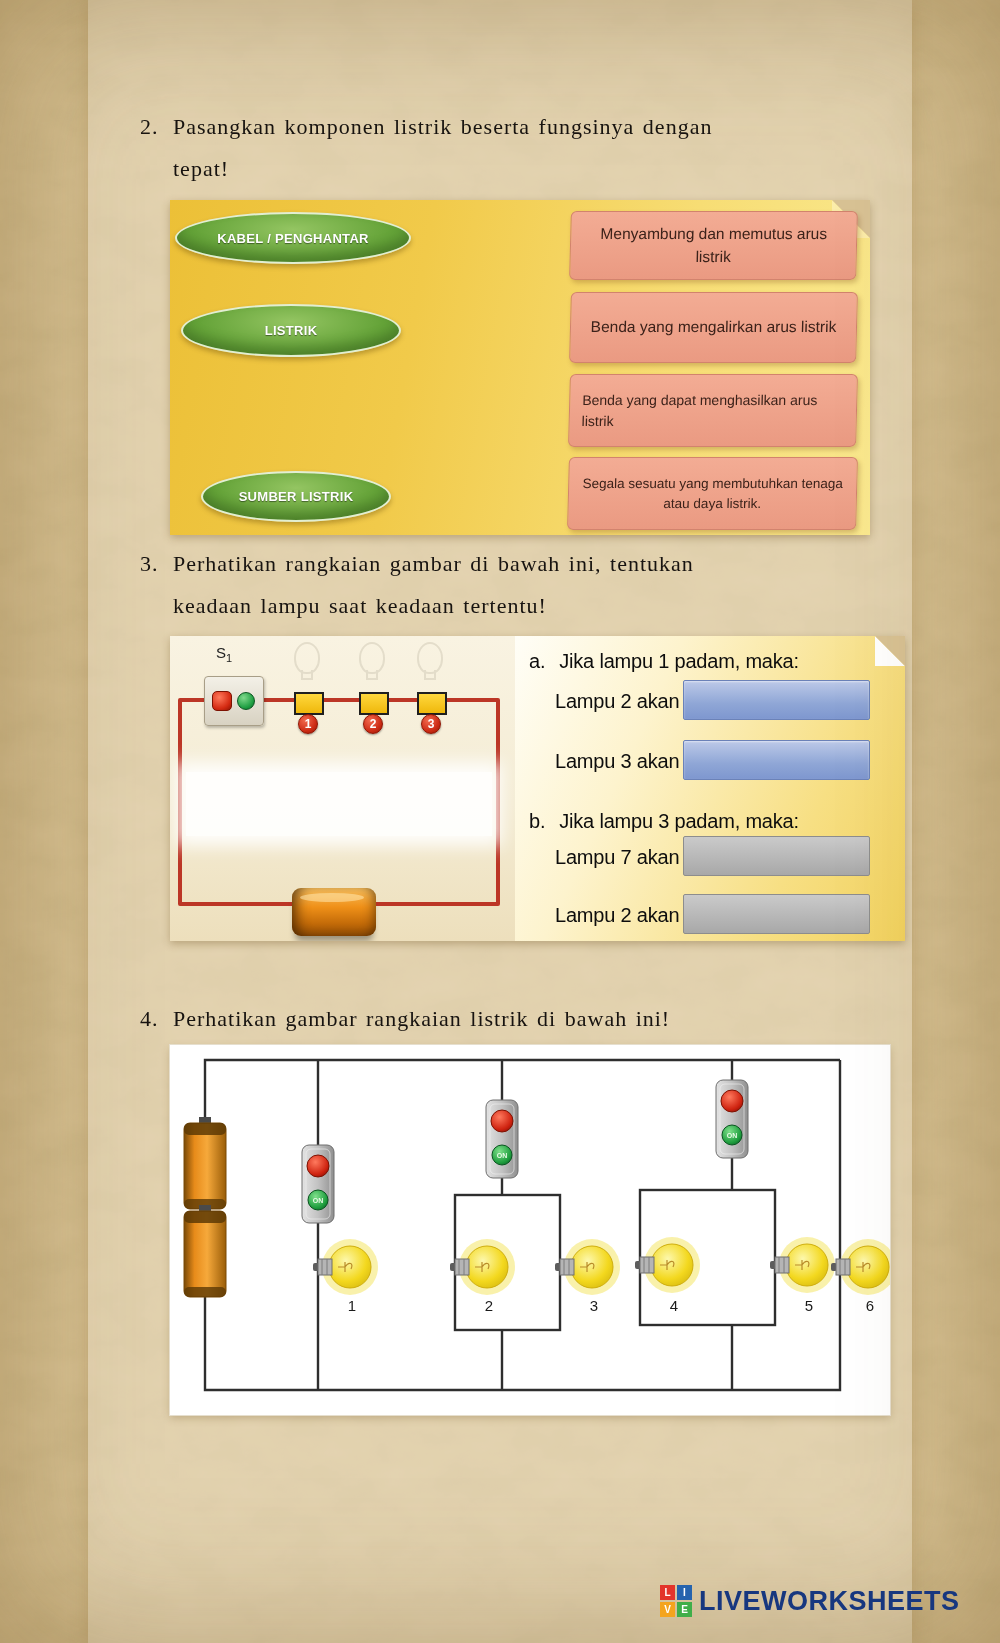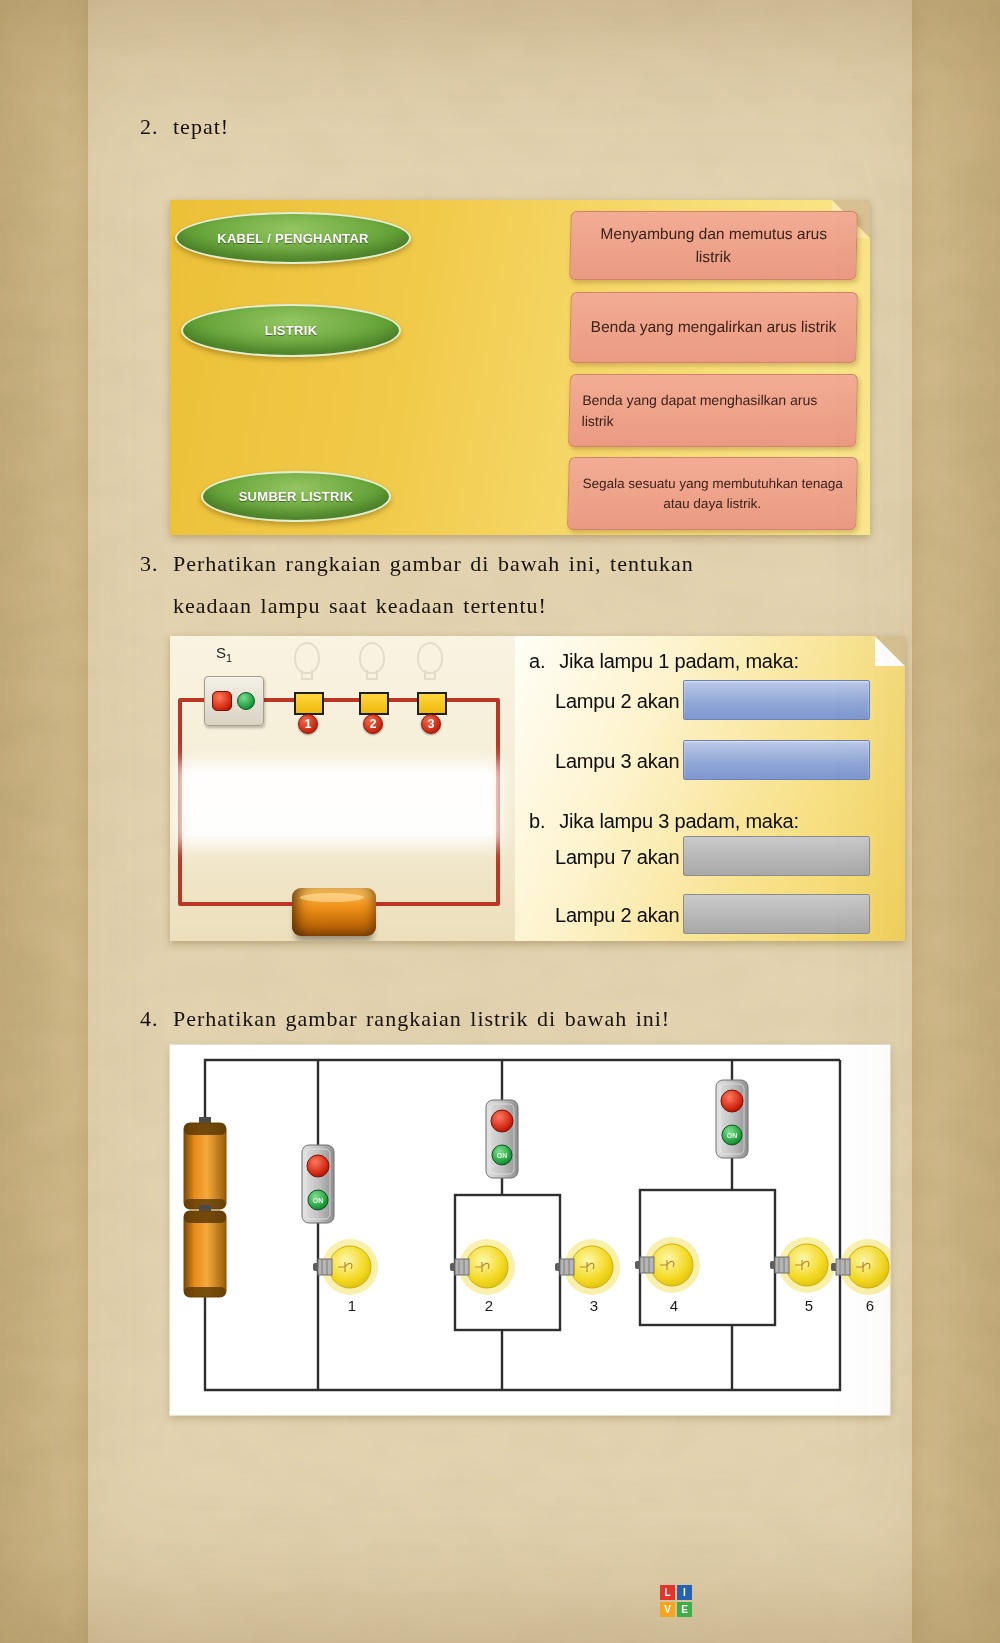--- a/index.html
+++ b/index.html
@@ -113,20 +113,21 @@
         <feColorMatrix type="matrix" values="0 0 0 0 0.45  0 0 0 0 0.35  0 0 0 0 0.15  0 0 0 0.55 0"></feColorMatrix>
       </filter>
     </defs>
     <rect width="1000" height="1643" filter="url(#parch)" opacity="0.5"></rect>
   </svg>
   <div class="page-col"></div>
 
   <div class="qhead" id="q2h">
     <span class="qnum">2.</span>
     <div class="qlines">
+      <div>Pasangkan komponen listrik beserta fungsinya dengan</div>
       <div>tepat!</div>
     </div>
   </div>
 
   <div class="match-panel">
     <svg class="fold" width="38" height="38">
       <polygon points="0,0 38,38 0,38" fill="#fcedaa"></polygon>
       <polygon points="0,0 38,38 38,0" fill="#d8c294"></polygon>
     </svg>
 
@@ -313,16 +314,17 @@
     </svg>
   </div>
 
   <div class="brand">
     <div class="brand-icon">
       <span class="sq-l">L</span>
       <span class="sq-i">I</span>
       <span class="sq-v">V</span>
       <span class="sq-e">E</span>
     </div>
+    <div class="brand-word">LIVEWORKSHEETS</div>
   </div>
 
   <div class="vignette"></div>
 </div>
 
 </body></html>

